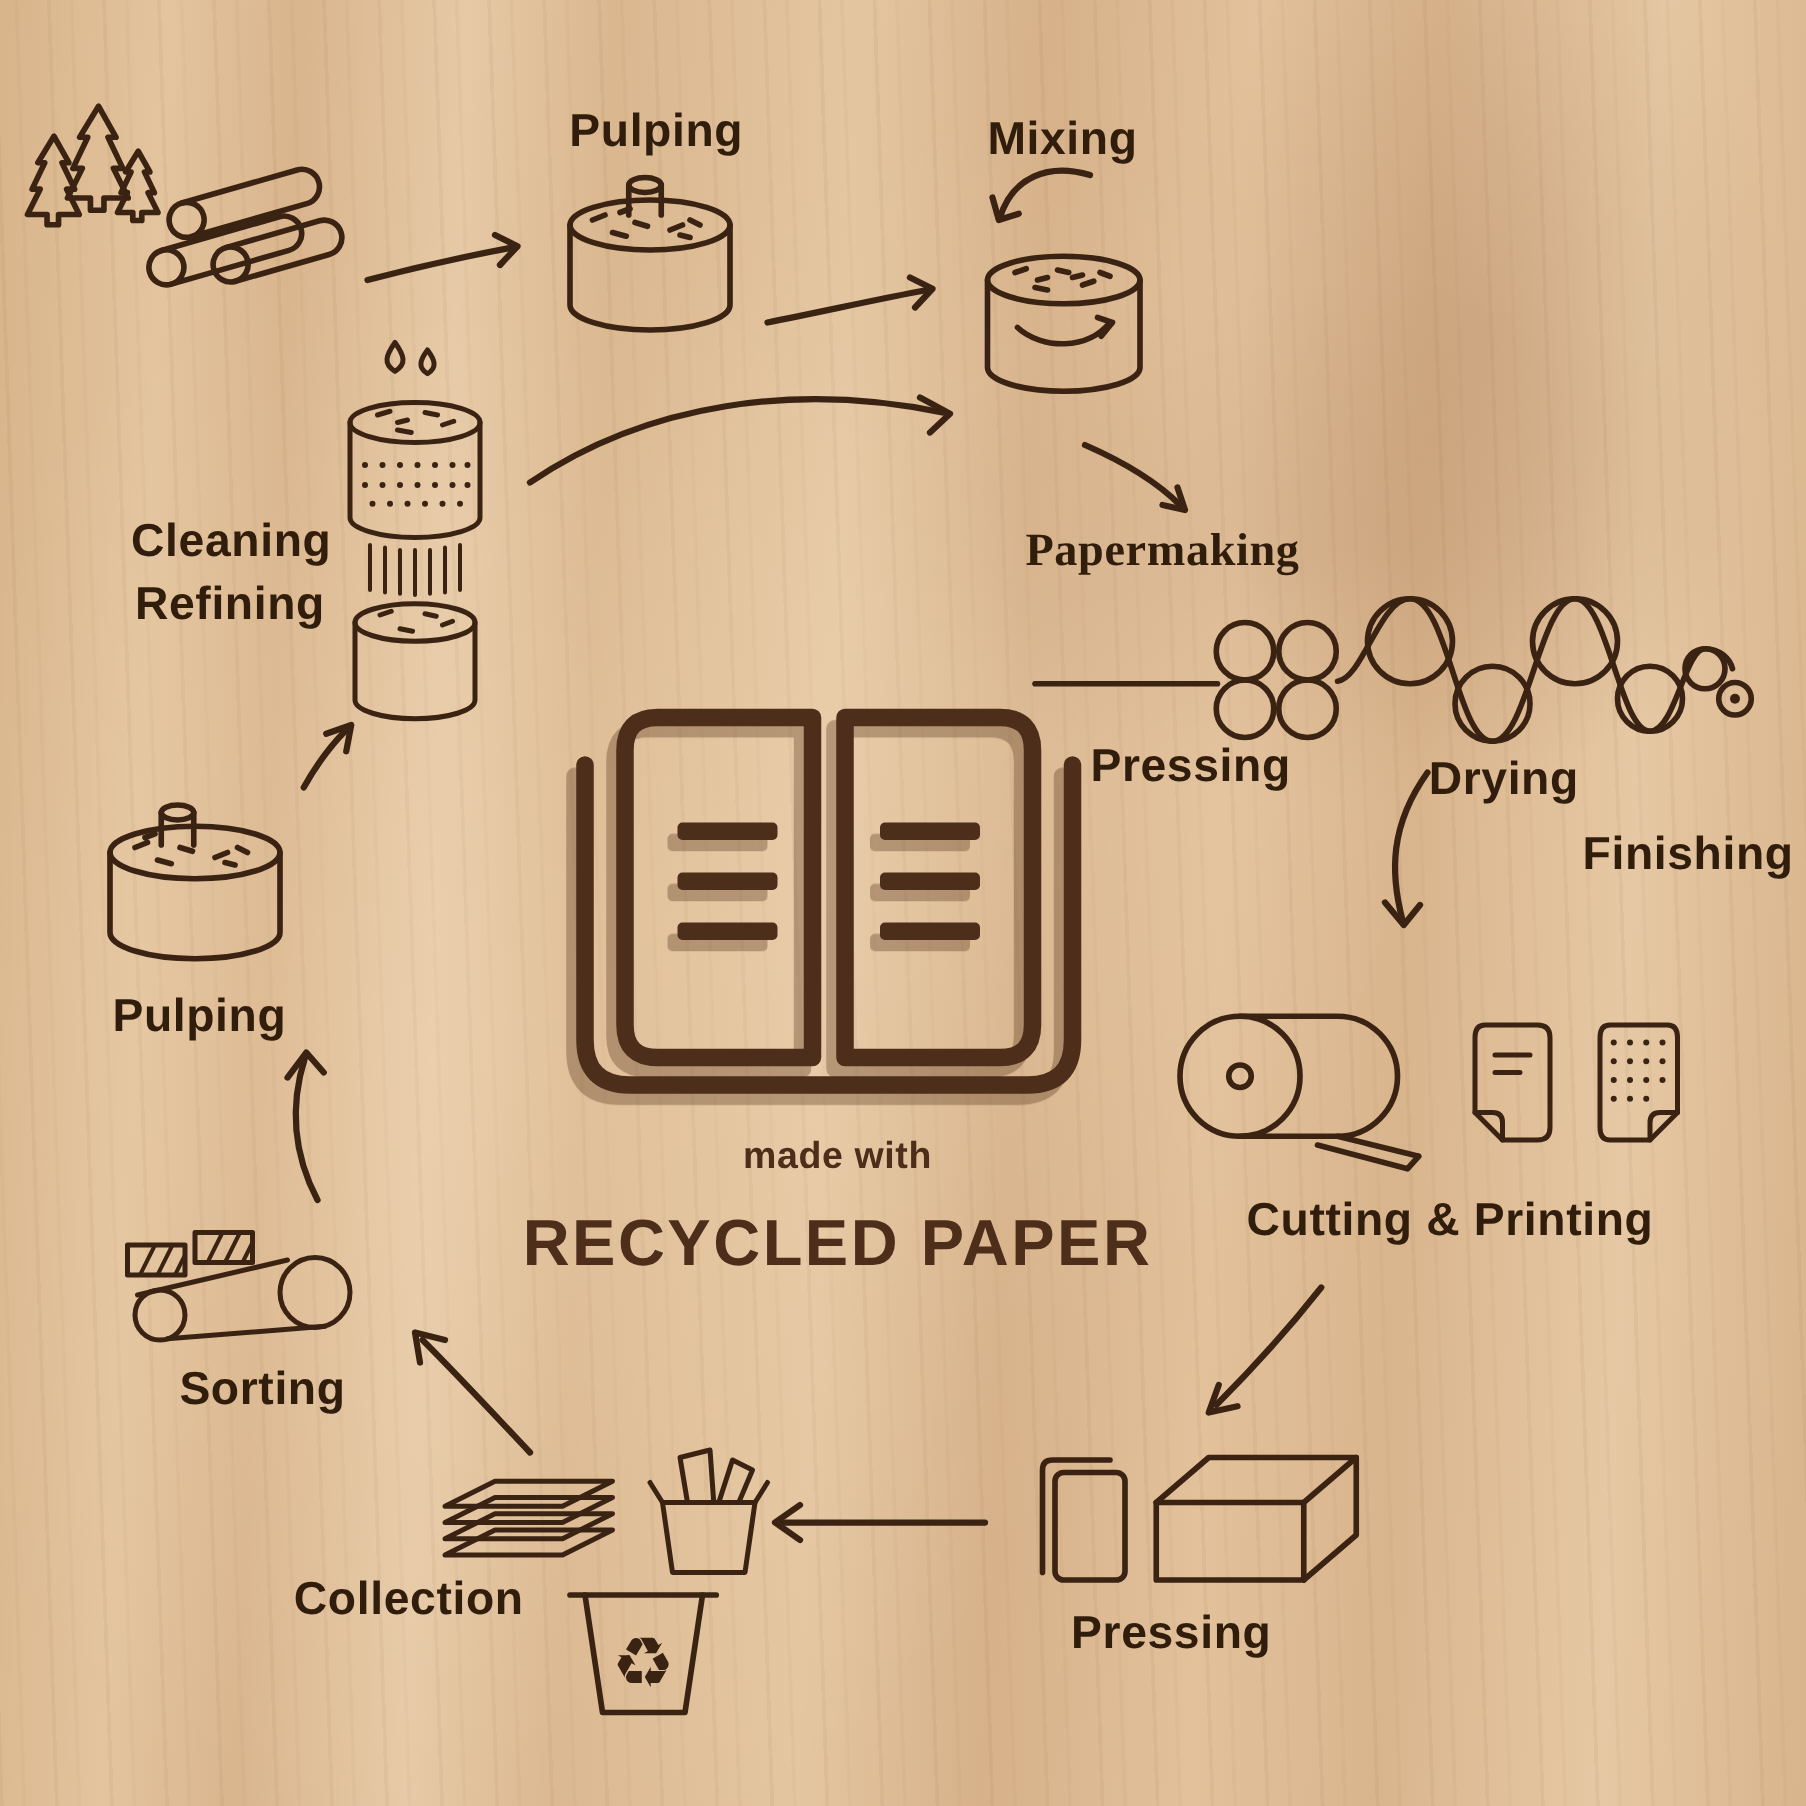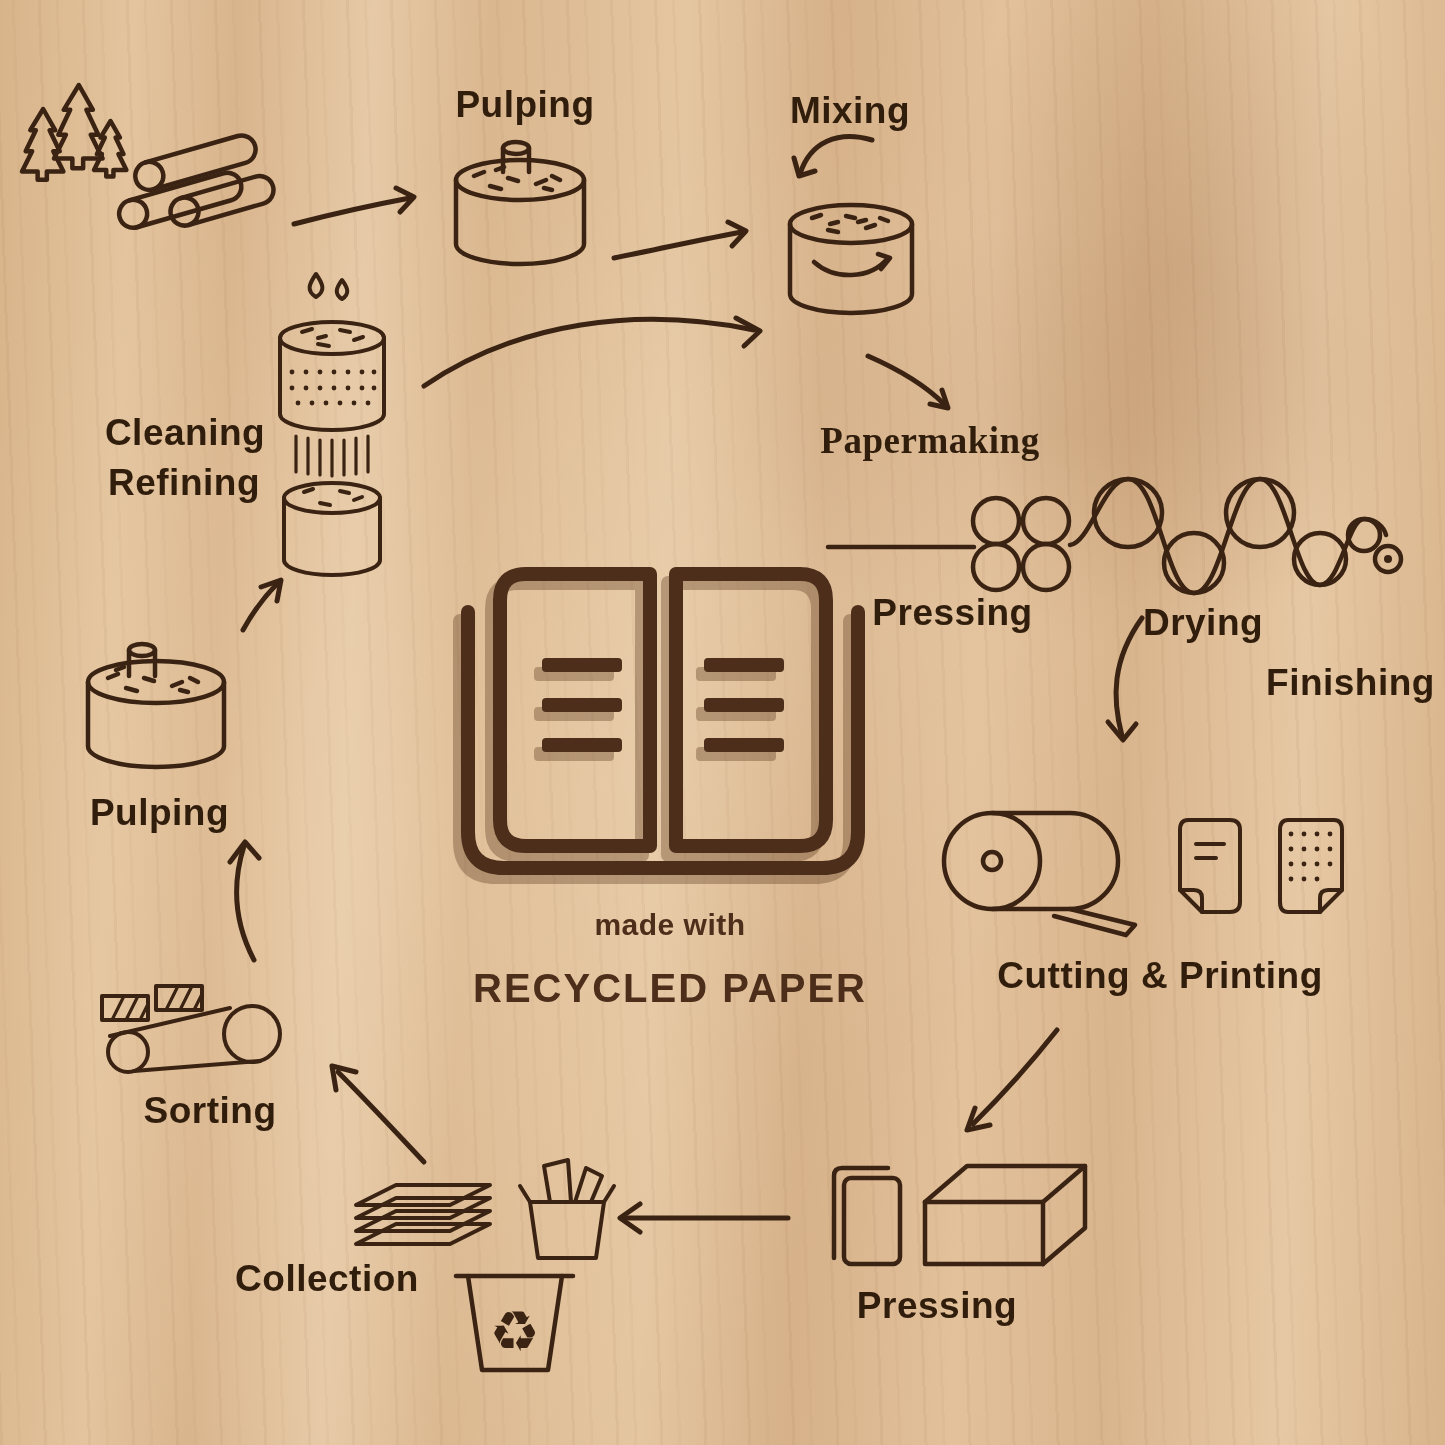--- a/index.html
+++ b/index.html
@@ -81,21 +81,21 @@
   .lbl-drying{left:1128px;top:602px;width:150px;}
   .lbl-finishing{left:1258px;top:662px;width:185px;}
   .lbl-cutting{left:980px;top:955px;width:360px;}
   .lbl-packaging{left:832px;top:1285px;width:210px;}
   .lbl-collection{left:222px;top:1258px;width:210px;}
   .lbl-sorting{left:125px;top:1090px;width:170px;}
   .lbl-pulping-left{left:72px;top:792px;width:175px;}
   .lbl-cleaning{left:95px;top:412px;width:180px;}
   .lbl-refining{left:98px;top:462px;width:172px;}
   .lbl-made-with{left:450px;top:908px;width:440px;font-size:30px;color:var(--center_text);}
-  .lbl-recycled{left:405px;top:966px;width:530px;font-size:40px;letter-spacing:2px;color:var(--center_text);}
+  .lbl-recycled{left:405px;top:966px;width:530px;font-size:52px;letter-spacing:2px;color:var(--center_text);}
 </style>
 </head>
 <body>
 
 <div class="stage">
 
   <div class="icon trees">
     <svg viewBox="0 0 118 122">
         <g fill="none" stroke="currentColor" stroke-width="4.5" stroke-linecap="round" stroke-linejoin="round">
       <path vector-effect="non-scaling-stroke" transform="translate(0,24) scale(0.92)" d="M23 0 L9 23 L15 23 L4 46 L11 46 L0 68 L17 68 L17 77 L27 77 L27 68 L45 68 L34 46 L41 46 L30 23 L36 23 Z"></path>

